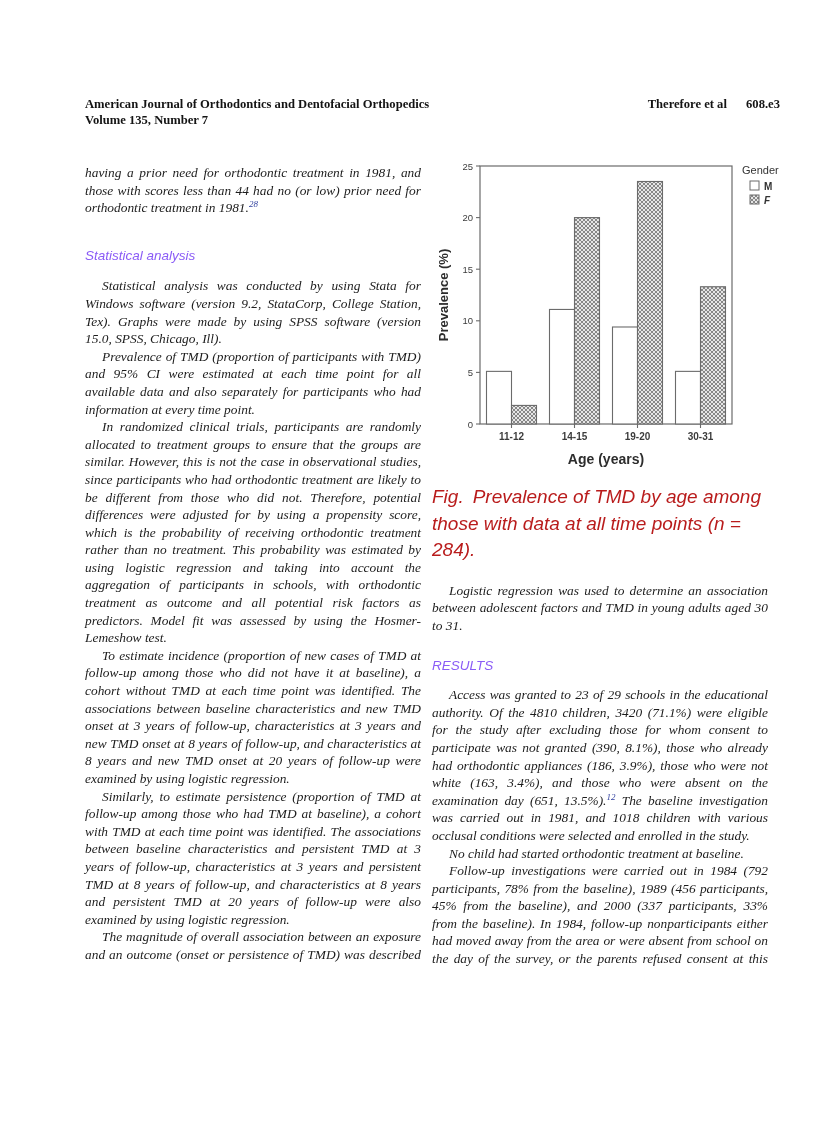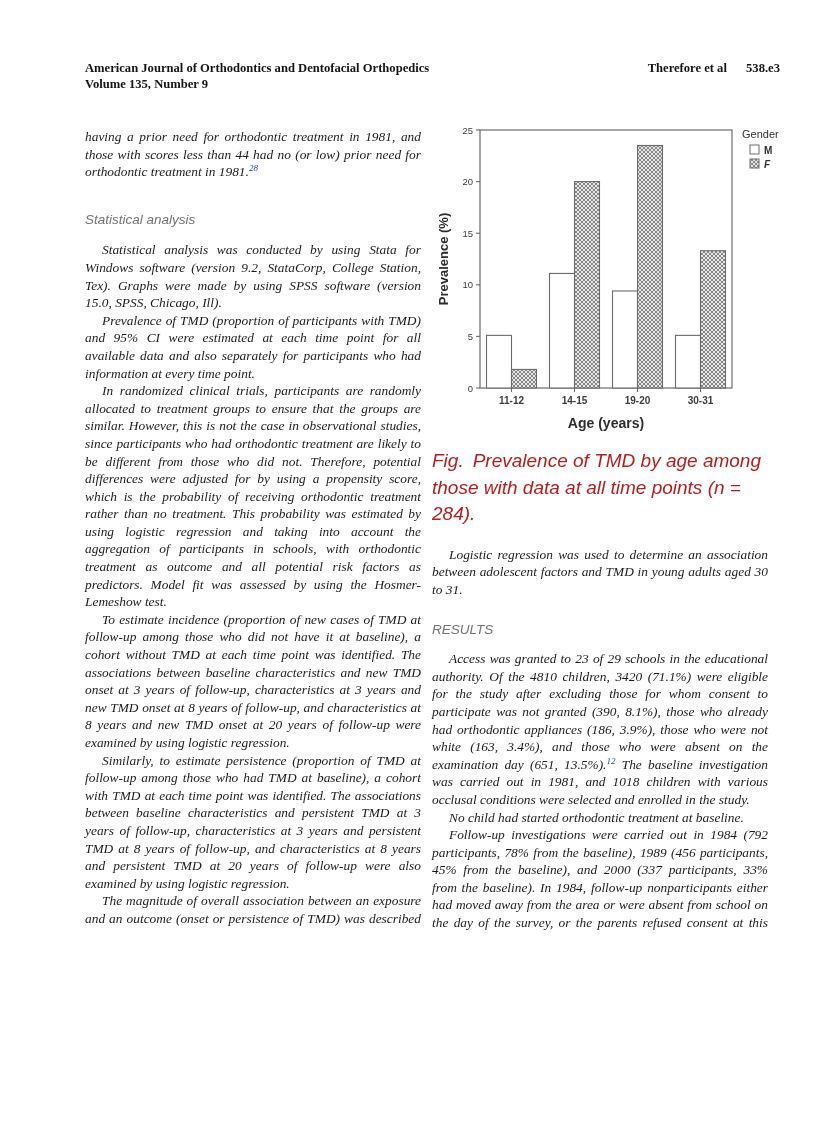--- a/index.html
+++ b/index.html
@@ -1,50 +1,50 @@
 <!DOCTYPE html>
 <html><head>
 <meta charset="utf-8">
 <style>
   html,body{margin:0;padding:0;background:#ffffff;}
   .page{position:relative;width:838px;height:932px;background:#ffffff;overflow:hidden;
-        font-family:"Liberation Serif", serif;color:#1c1c1c;}
+        font-family:"Liberation Serif", serif;color:#1c1c1c;margin-top:36px;}
   .header{position:absolute;top:60px;left:85px;width:695px;display:flex;
           justify-content:space-between;align-items:flex-start;
           font-size:12.6px;font-weight:600;line-height:1.3;color:#141414;}
   .header .right{white-space:nowrap;}
   .header .right .pagenum{margin-left:16px;}
   .col{position:absolute;width:336px;font-size:13.4px;line-height:17.6px;text-align:justify;}
   .col-left{left:85px;top:128px;}
   .col-right{left:432px;top:116px;}
   p{margin:0;font-style:italic;}
   .indent{text-indent:17px;}
   .section-heading{font-family:"Liberation Sans", sans-serif;font-size:13.5px;font-weight:400;
-                   color:#737373;text-align:left;margin:30px 0 13px 0;text-indent:0;}
+                   color:#8b5cf6;text-align:left;margin:30px 0 13px 0;text-indent:0;}
   .results-heading{margin:22px 0 12px 0;}
   sup.ref{font-size:9px;color:#2e3e9e;vertical-align:super;line-height:0;}
   .figure{width:384px;margin-left:4px;}
   .figure svg{display:block;}
   .caption{font-family:"Liberation Sans", sans-serif;font-size:19px;line-height:1.4;
            color:#b91c1c;text-align:left;margin:10px 0 18px 0;width:340px;}
   .caption .cap-label{margin-right:9px;}
 </style>
 </head>
 <body>
 
 <div class="page">
 
   <div class="header">
     <div class="left">
       <div>American Journal of Orthodontics and Dentofacial Orthopedics</div>
-      <div>Volume 135, Number 9</div>
+      <div>Volume 135, Number 7</div>
     </div>
     <div class="right">
       <span>Therefore et al</span>
-      <span class="pagenum">538.e3</span>
+      <span class="pagenum">608.e3</span>
     </div>
   </div>
 
   <div class="col col-left">
     <p><span>having a prior need for orthodontic treatment in 1981, and those with scores less than 44 had no (or low) prior need for orthodontic treatment in 1981.</span><sup class="ref">28</sup></p>
 
     <p class="section-heading">Statistical analysis</p>
 
     <p class="indent">Statistical analysis was conducted by using Stata for Windows software (version 9.2, StataCorp, College Station, Tex). Graphs were made by using SPSS software (version 15.0, SPSS, Chicago, Ill).</p>
     <p class="indent">Prevalence of TMD (proportion of participants with TMD) and 95% CI were estimated at each time point for all available data and also separately for participants who had information at every time point.</p>

